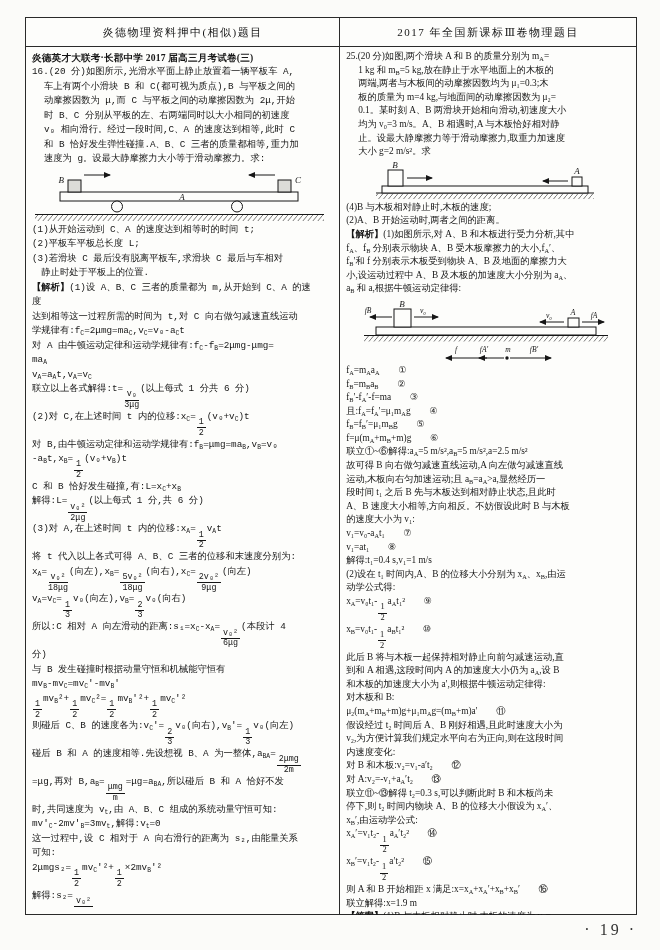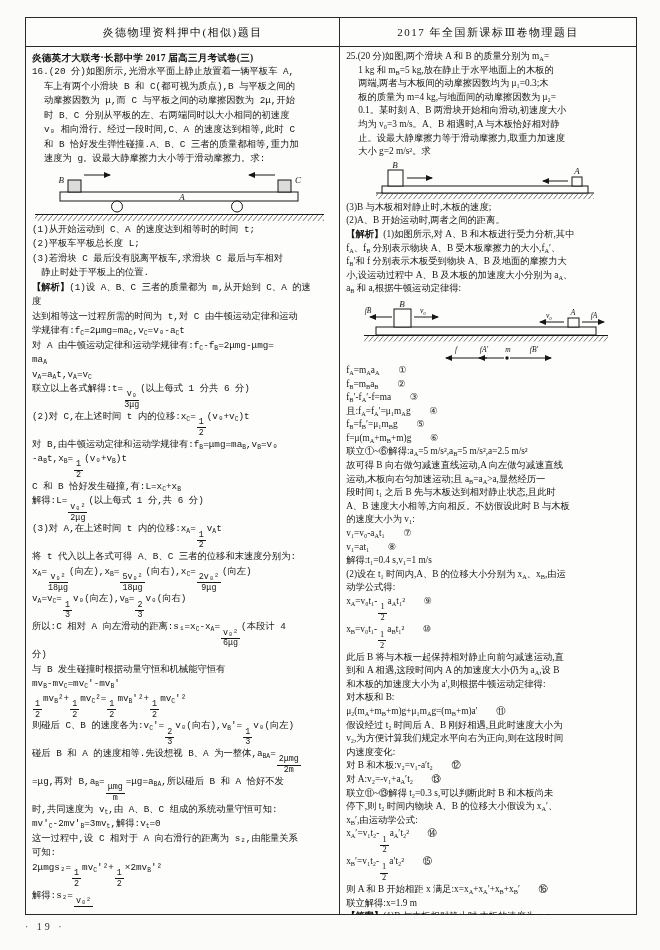--- a/index.html
+++ b/index.html
@@ -33,22 +33,22 @@
   sub{font-size:0.68em;vertical-align:-0.25em;line-height:0;}
   .frac{
     display:inline-flex;flex-direction:column;align-items:center;
     vertical-align:-0.62em;line-height:1.05;font-size:8.4px;margin:0 1px;
   }
   .frac .fn{border-bottom:0.9px solid #161616;padding:0 2px 0.5px;}
   .frac .fd{padding-top:0.5px;}
   .fig{display:block;margin:1px auto 1px auto;}
   .svgtxt{font-family:"Liberation Serif","DejaVu Serif",serif;font-style:italic;fill:#161616;}
   .pageno{
-    position:absolute;left:25px;top:921px;width:612px;text-align:left;
-    font-size:10px;letter-spacing:3px;color:#333;
+    position:absolute;left:25px;top:921px;width:612px;text-align:right;
+    font-size:16px;letter-spacing:3px;color:#333;
   }
   b{font-weight:bold;}
 </style>
 </head>
 <body>
 
 <div class="sheet">
   <div class="hdr">
     <div class="hdr-cell first">炎德物理资料押中(相似)题目</div>
     <div class="hdr-cell second">2017 年全国新课标Ⅲ卷物理题目</div>
@@ -91,21 +91,21 @@
       </svg>
 
       <div class="block">
           <div class="line">(1)从开始运动到 C、A 的速度达到相等时的时间 t;</div>
           <div class="line">(2)平板车平板总长度 L;</div>
           <div class="line">(3)若滑块 C 最后没有脱离平板车,求滑块 C 最后与车相对</div>
           <div class="line"> 静止时处于平板上的位置.</div>
         </div>
       <div class="block">
           <div class="line"><b>【解析】</b>(1)设 A、B、C 三者的质量都为 m,从开始到 C、A 的速度</div>
-          <div class="line">达到相等这一过程所需的时间为 t,对 C 由牛顿运动定律和运动</div>
+          <div class="line">达到相等这一过程所需的时间为 t,对 C 向右做匀减速直线运动</div>
           <div class="line">学规律有:f<sub>C</sub>=2μmg=ma<sub>C</sub>,v<sub>C</sub>=v₀-a<sub>C</sub>t</div>
           <div class="line">对 A 由牛顿运动定律和运动学规律有:f<sub>C</sub>-f<sub>B</sub>=2μmg-μmg=</div>
           <div class="line">ma<sub>A</sub></div>
           <div class="line">v<sub>A</sub>=a<sub>A</sub>t,v<sub>A</sub>=v<sub>C</sub></div>
           <div class="line">联立以上各式解得:t=<span class="frac"><span class="fn">v₀</span><span class="fd">3μg</span></span>(以上每式 1 分共 6 分)</div>
           <div class="line">(2)对 C,在上述时间 t 内的位移:x<sub>C</sub>=<span class="frac"><span class="fn">1</span><span class="fd">2</span></span>(v₀+v<sub>C</sub>)t</div>
           <div class="line">对 B,由牛顿运动定律和运动学规律有:f<sub>B</sub>=μmg=ma<sub>B</sub>,v<sub>B</sub>=v₀</div>
           <div class="line">-a<sub>B</sub>t,x<sub>B</sub>=<span class="frac"><span class="fn">1</span><span class="fd">2</span></span>(v₀+v<sub>B</sub>)t</div>
           <div class="line">C 和 B 恰好发生碰撞,有:L=x<sub>C</sub>+x<sub>B</sub></div>
           <div class="line">解得:L=<span class="frac"><span class="fn">v₀²</span><span class="fd">2μg</span></span>(以上每式 1 分,共 6 分)</div>
@@ -156,21 +156,21 @@
         <rect x="36" y="26" width="206" height="7" fill="#fdfdfb" stroke="#161616" stroke-width="1"></rect>
         <rect x="42" y="10" width="15" height="16" fill="#fdfdfb" stroke="#161616" stroke-width="1"></rect>
         <rect x="226" y="17" width="10" height="9" fill="#fdfdfb" stroke="#161616" stroke-width="1"></rect>
         <line x1="61" y1="18" x2="86" y2="18" stroke="#161616" stroke-width="1" marker-end="url(#ar2)"></line>
         <line x1="222" y1="21" x2="197" y2="21" stroke="#161616" stroke-width="1" marker-end="url(#ar2)"></line>
         <text class="svgtxt" x="49" y="8" font-size="9" text-anchor="middle">B</text>
         <text class="svgtxt" x="231" y="14" font-size="9" text-anchor="middle">A</text>
       </svg>
 
       <div class="block">
-          <div class="line">(3)B 与木板相对静止时,木板的速度;</div>
+          <div class="line">(4)B 与木板相对静止时,木板的速度;</div>
           <div class="line">(2)A、B 开始运动时,两者之间的距离。</div>
         </div>
       <div class="block">
           <div class="line"><b>【解析】</b>(1)如图所示,对 A、B 和木板进行受力分析,其中</div>
           <div class="line">f<sub>A</sub>、f<sub>B</sub> 分别表示物块 A、B 受木板摩擦力的大小,f<sub>A</sub>′、</div>
           <div class="line">f<sub>B</sub>′和 f 分别表示木板受到物块 A、B 及地面的摩擦力大</div>
           <div class="line">小,设运动过程中 A、B 及木板的加速度大小分别为 a<sub>A</sub>、</div>
           <div class="line">a<sub>B</sub> 和 a,根据牛顿运动定律得:</div>
         </div>
 

